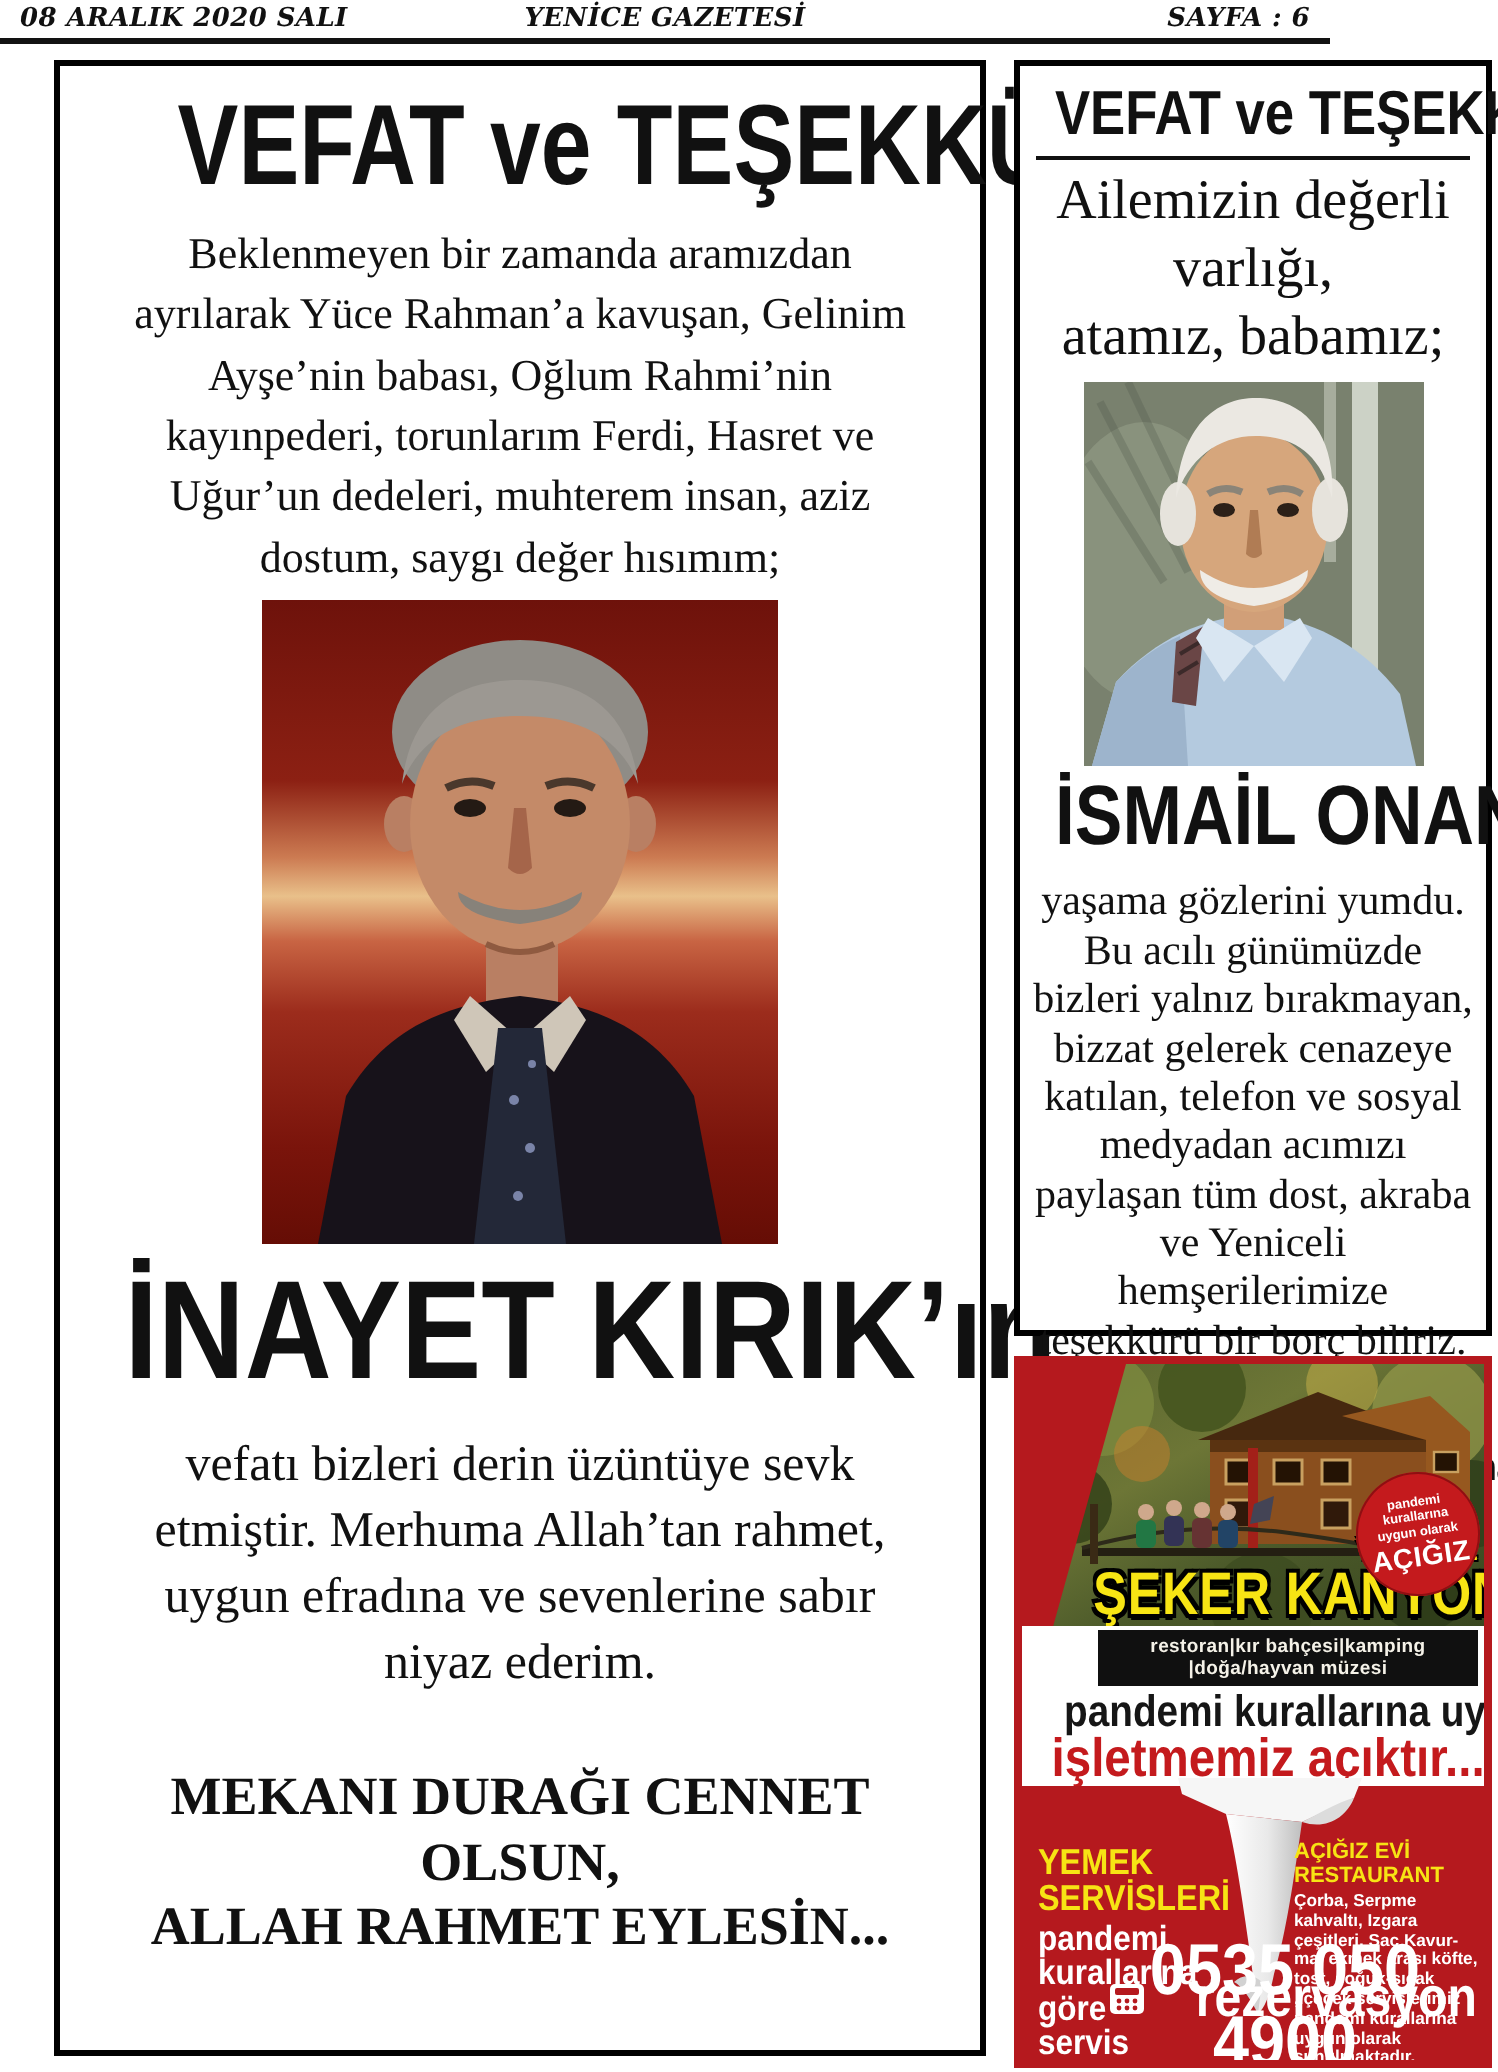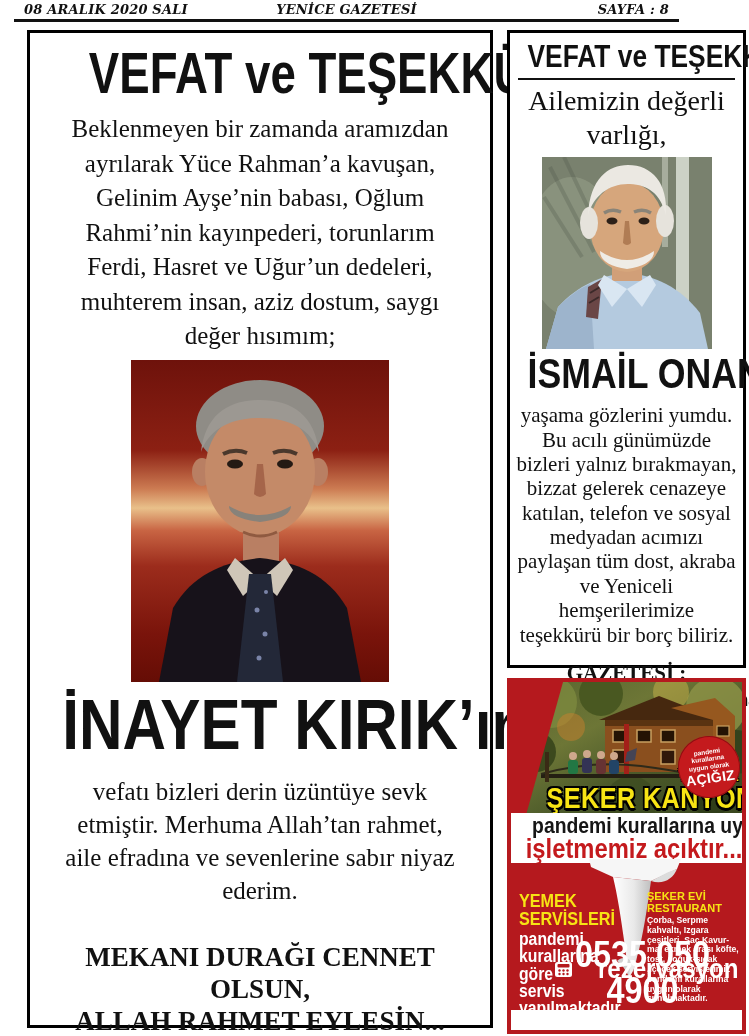--- a/index.html
+++ b/index.html
@@ -2,36 +2,36 @@
 <html><head>
 <meta charset="utf-8">
 <style>
   html,body{margin:0;padding:0;}
   body{
     width:749px;height:1036px;position:relative;background:#fff;
     font-family:"Liberation Serif", serif;color:#111;overflow:hidden;
   }
   
   .masthead{
-    position:absolute;left:14px;top:0;width:665px;height:22px;
+    position:absolute;left:0;top:0;width:665px;height:22px;
     display:flex;justify-content:space-between;align-items:center;
     padding:0 10px;box-sizing:border-box;
     border-bottom:3px solid #121212;
     font-family:"DejaVu Serif", serif;font-weight:bold;font-style:italic;font-size:13px;
     letter-spacing:.2px;
   }
   .masthead .mid{position:absolute;left:0;right:0;text-align:center;}
   
   .cond{display:inline-block;white-space:nowrap;transform:scaleX(.8);transform-origin:center;
         font-family:"Liberation Sans", sans-serif;font-weight:800;}
   .box{position:absolute;border:3px solid #000;box-sizing:border-box;background:#fff;text-align:center;}
   
   .left-box{left:27px;top:30px;width:466px;height:998px;}
   .ln-title{margin:12px 0 2px;font-size:57px;line-height:1;}
-  .ln-intro{font-size:25px;line-height:1.38;margin:10px 28px 0;}
+  .ln-intro{font-size:22px;line-height:1.38;margin:10px 28px 0;}
   .portrait1{width:258px;height:322px;margin:6px auto 0;display:block;}
   .ln-name{margin:8px 0 0;font-size:70px;line-height:1;transform:scaleX(.86);}
   .ln-cond{font-size:25px;line-height:1.32;margin:14px 34px 0;}
   .ln-prayer{font-size:27px;font-weight:bold;line-height:1.2;margin:34px 10px 0;}
   
   .right-box{left:507px;top:30px;width:239px;height:638px;}
   .rn-title{margin:8px 0 0;font-size:31px;line-height:1;transform:scaleX(.85);}
   .rn-rule{border:none;border-top:2px solid #111;margin:6px 8px 4px;}
   .rn-intro{font-size:28px;line-height:1.22;margin:2px 10px 0;}
   .portrait2{width:170px;height:192px;margin:5px auto 0;display:block;}
@@ -77,21 +77,21 @@
   .rez-label{font-size:28px;font-weight:800;transform:scaleX(.86);transform-origin:right;line-height:1;}
   .phone{position:absolute;left:34px;right:2px;bottom:1px;text-align:center;
          font-size:36px;font-weight:800;line-height:1;transform:scaleX(.9);}
 </style>
 </head>
 <body>
 
 <div class="masthead">
   <span>08 ARALIK 2020 SALI</span>
   <span class="mid">YENİCE GAZETESİ</span>
-  <span>SAYFA : 8</span>
+  <span>SAYFA : 6</span>
 </div>
 
 <div class="box left-box">
   <div class="ln-title">
     <span class="cond">VEFAT ve TEŞEKKÜR</span>
   </div>
   <p class="ln-intro">Beklenmeyen bir zamanda aramızdan ayrılarak Yüce Rahman’a kavuşan, Gelinim Ayşe’nin babası, Oğlum Rahmi’nin kayınpederi, torunlarım Ferdi, Hasret ve Uğur’un dedeleri, muhterem insan, aziz dostum, saygı değer hısımım;</p>
 
   <svg class="portrait1" viewBox="0 0 258 322" preserveAspectRatio="none">
     <defs>
@@ -126,35 +126,36 @@
     <ellipse cx="104" cy="104" rx="8" ry="4.5" fill="#241a14"></ellipse>
     <ellipse cx="154" cy="104" rx="8" ry="4.5" fill="#241a14"></ellipse>
     <path d="M126,104 L123,134 Q129,140 135,134 L132,104 Z" fill="#a5654a"></path>
     <path d="M98,146 Q129,164 160,146 Q160,158 129,162 Q98,158 98,146 Z" fill="#87827a"></path>
     <path d="M112,172 Q129,180 146,172" stroke="#8f5a40" stroke-width="3" fill="none"></path>
   </svg>
 
   <div class="ln-name">
     <span style="font-family:'Liberation Sans',sans-serif;font-weight:800;white-space:nowrap;">İNAYET KIRIK’ın</span>
   </div>
-  <p class="ln-cond">vefatı bizleri derin üzüntüye sevk etmiştir. Merhuma Allah’tan rahmet, aile efradına ve sevenlerine sabır niyaz ederim.</p>
+  <p class="ln-cond">vefatı bizleri derin üzüntüye sevk etmiştir. Merhuma Allah’tan rahmet, uygun efradına ve sevenlerine sabır niyaz ederim.</p>
   <p class="ln-prayer">
     <span>MEKANI DURAĞI CENNET OLSUN,</span><br>
     <span>ALLAH RAHMET EYLESİN...</span>
   </p>
 
 </div>
 
 <div class="box right-box">
   <div class="rn-title">
     <span style="font-family:'Liberation Sans',sans-serif;font-weight:800;white-space:nowrap;">VEFAT ve TEŞEKKÜR</span>
   </div>
   <hr class="rn-rule">
   <p class="rn-intro">
     <span>Ailemizin değerli varlığı,</span><br>
+    <span>atamız, babamız;</span>
   </p>
 
   <svg class="portrait2" viewBox="0 0 170 192" preserveAspectRatio="none">
     <rect width="170" height="192" fill="#79816e"></rect>
     <ellipse cx="30" cy="90" rx="45" ry="70" fill="#8d9681" opacity=".8"></ellipse>
     <rect x="134" y="0" width="13" height="150" fill="#ccd2c6"></rect>
     <rect x="120" y="0" width="6" height="90" fill="#a7ad9d"></rect>
     <path d="M8,10 L52,95 M22,0 L60,80 M2,40 L40,100" stroke="#4a544644" stroke-width="4"></path>
     <path d="M4,192 L16,150 C36,128 60,118 85,116 C112,118 138,130 158,156 L166,192 Z" fill="#b4cadf"></path>
     <path d="M4,192 L16,150 C26,140 36,132 48,127 L52,192 Z" fill="#9db4cc"></path>
@@ -244,20 +245,21 @@
       <div>
         <span class="brand-main cond">ŞEKER KANYONU</span>
       </div>
     </div>
     <div class="badge">
       <span class="badge-small">pandemi kurallarına uygun olarak</span>
       <span class="badge-big">AÇIĞIZ</span>
     </div>
   </div>
 
+  <div class="services-bar">restoran|kır bahçesi|kamping |doğa/hayvan müzesi</div>
 
   <div class="open-lines">
     <div><span class="open1 cond">pandemi kurallarına uygun olarak</span></div>
     <div><span class="open2 cond">işletmemiz açıktır...</span></div>
   </div>
 
   <div class="ad-red">
     <svg class="scroll-svg" width="92" height="118" viewBox="0 0 92 118">
       <defs>
         <linearGradient id="sc" x1="0" y1="0" x2="1" y2="0">
@@ -270,21 +272,21 @@
       <path d="M24,18 L62,22 C58,50 54,78 48,98 C46,108 44,114 40,118 C38,102 34,72 30,48 C28,36 26,26 24,18 Z" fill="url(#sc)"></path>
       <path d="M40,118 C36,110 32,104 28,102 C32,98 38,98 42,102 Z" fill="#d2d2d2"></path>
       <path d="M62,22 C70,18 80,12 88,10 C84,20 74,26 62,22 Z" fill="#dcdcdc"></path>
     </svg>
     <div class="yemek">
       <span class="yemek-title">YEMEK SERVİSLERİ</span>
       <span class="yemek-text">pandemi kurallarına göre servis yapılmaktadır</span>
     </div>
     <div class="evi">
       <div class="evi-title">
-        <span>ŞEKER EVİ</span><br>
+        <span>AÇIĞIZ EVİ</span><br>
         <span>RESTAURANT</span>
       </div>
       <div class="evi-text">Çorba, Serpme kahvaltı, Izgara çeşitleri, Saç Kavur- ma, ekmek arası köfte, tost, soğuk-sıcak ,içecek servislerimiz pandemi kurallarına uygun olarak sunulmaktadır.</div>
     </div>
     <div class="rez-row">
       <svg width="17" height="15" viewBox="0 0 17 15">
         <rect x="0" y="0" width="17" height="15" rx="2.5" fill="#fff"></rect>
         <rect x="2.5" y="2" width="12" height="3.5" rx="1" fill="#b5191e"></rect>
         <circle cx="4.5" cy="8.5" r="1.2" fill="#b5191e"></circle>
           <circle cx="8.5" cy="8.5" r="1.2" fill="#b5191e"></circle>

